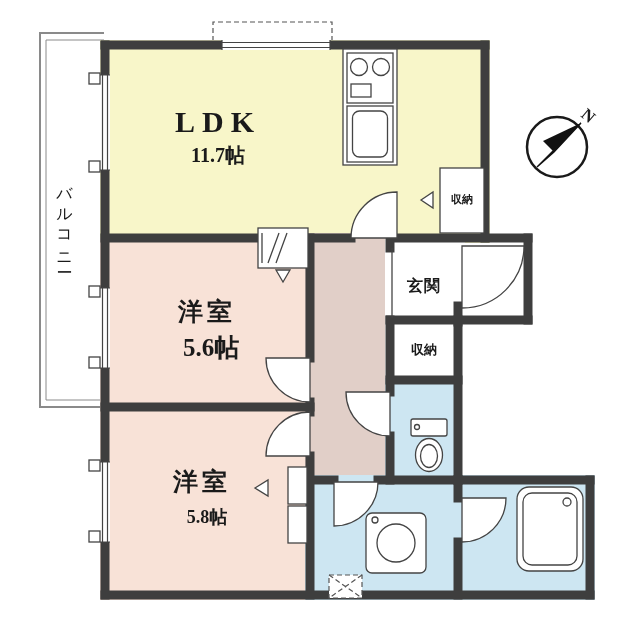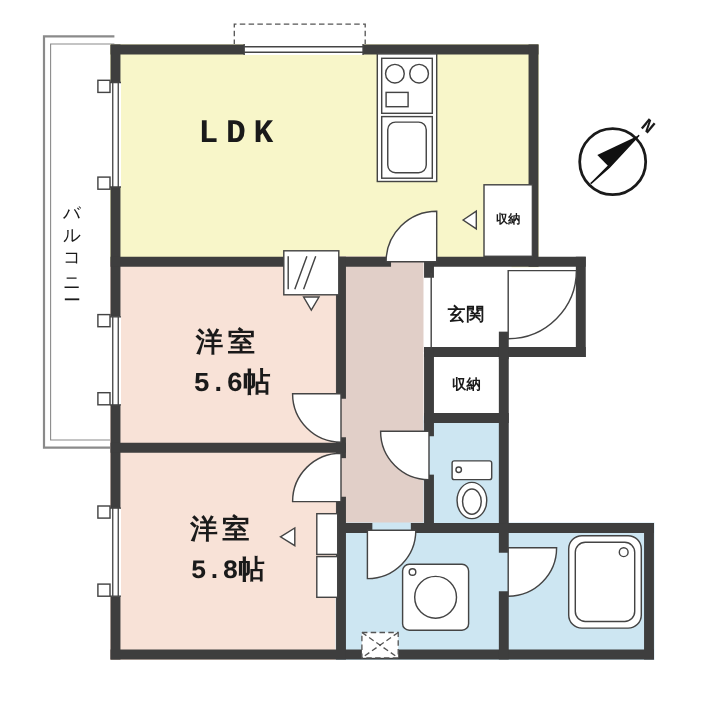--- a/index.html
+++ b/index.html
@@ -1,17 +1,17 @@
 <!DOCTYPE html>
 <html><head>
 <meta charset="utf-8">
 <style>
   html,body{margin:0;padding:0;background:#ffffff;}
   #canvas{position:relative;width:640px;height:640px;background:#c4b5fd;overflow:hidden;
-          font-family:Liberation Mono, monospace;color:#1a1a1a;}
+          font-family:Liberation Serif, serif;color:#1a1a1a;}
   svg{position:absolute;left:0;top:0;}
 
   
   .room-ldk{fill:#F8F6C9;}
   .room-west{fill:#F8E2D7;}
   .room-hall{fill:#E1CFC8;}
   .room-wet{fill:#CDE6F2;}
   .room-white{fill:#ffffff;}
 
   .wall{stroke:#3E3E3E;stroke-width:9;fill:none;stroke-linecap:square;}
@@ -195,26 +195,27 @@
 
   <g>
     <circle cx="557" cy="147" r="30" fill="#ffffff" stroke="#1a1a1a" stroke-width="2.5"></circle>
     <polygon points="581,123 543,141 554,152" fill="#111111"></polygon>
     <polygon points="581,123 554,152 537,167" fill="#ffffff" stroke="#111111" stroke-width="1.4"></polygon>
   </g>
 
 </svg>
 
 <div class="lbl" style="left:218px;top:122px;font-size:30px;letter-spacing:7px;">LDK</div>
+<div class="lbl" style="left:218px;top:155px;font-size:20px;">11.7帖</div>
 
 <div class="lbl" style="left:207px;top:311px;font-size:25px;letter-spacing:4px;">洋室</div>
 <div class="lbl" style="left:211px;top:347px;font-size:25px;">5.6帖</div>
 
 <div class="lbl" style="left:202px;top:481px;font-size:25px;letter-spacing:4px;">洋室</div>
-<div class="lbl" style="left:207px;top:517px;font-size:24px;">5.8帖</div>
+<div class="lbl" style="left:207px;top:517px;font-size:18px;">5.8帖</div>
 
 <div class="lbl-v" style="left:64px;top:222px;font-size:16px;">バルコニー</div>
 
 <div class="lbl" style="left:424px;top:286px;font-size:16px;letter-spacing:1px;">玄関</div>
 
 <div class="lbl" style="left:424px;top:350px;font-size:13px;">収納</div>
 
 <div class="lbl" style="left:462px;top:199px;font-size:11px;">収納</div>
 
 <div class="lbl-n" style="left:588px;top:116px;font-size:17px;">N</div>

